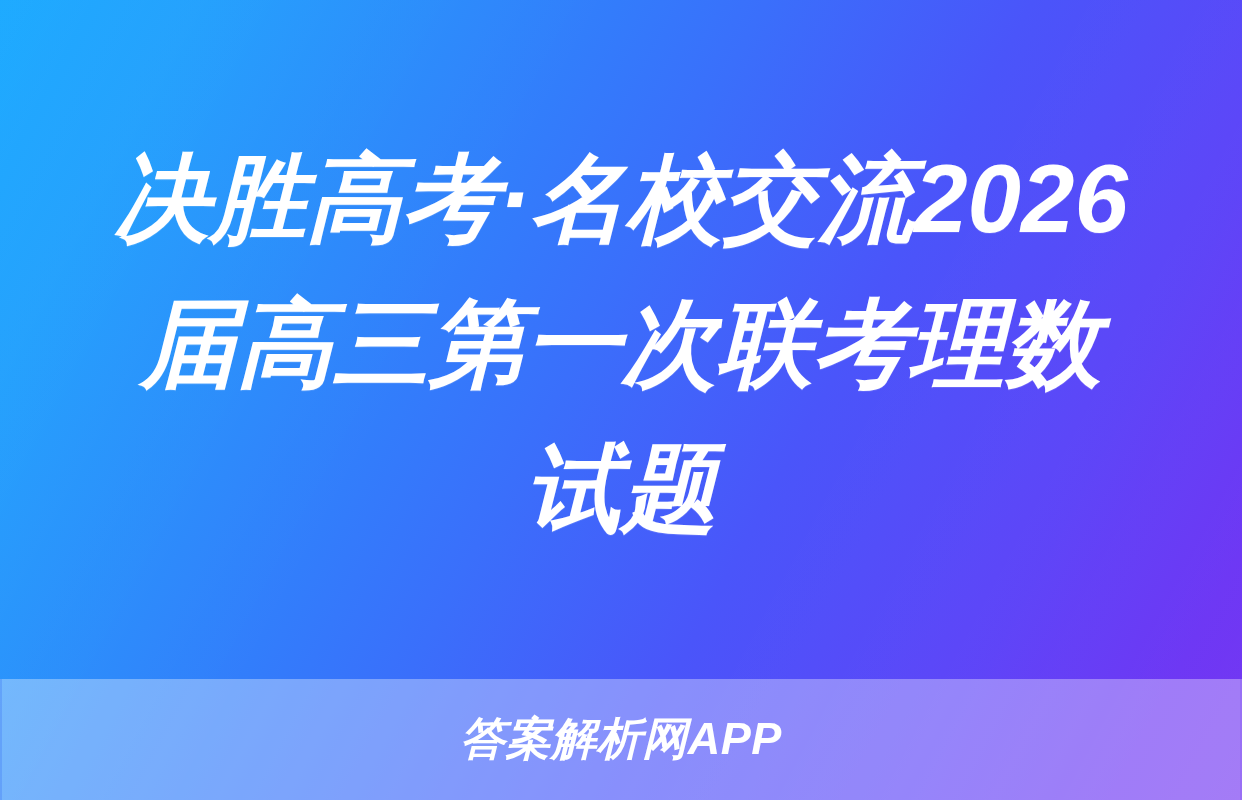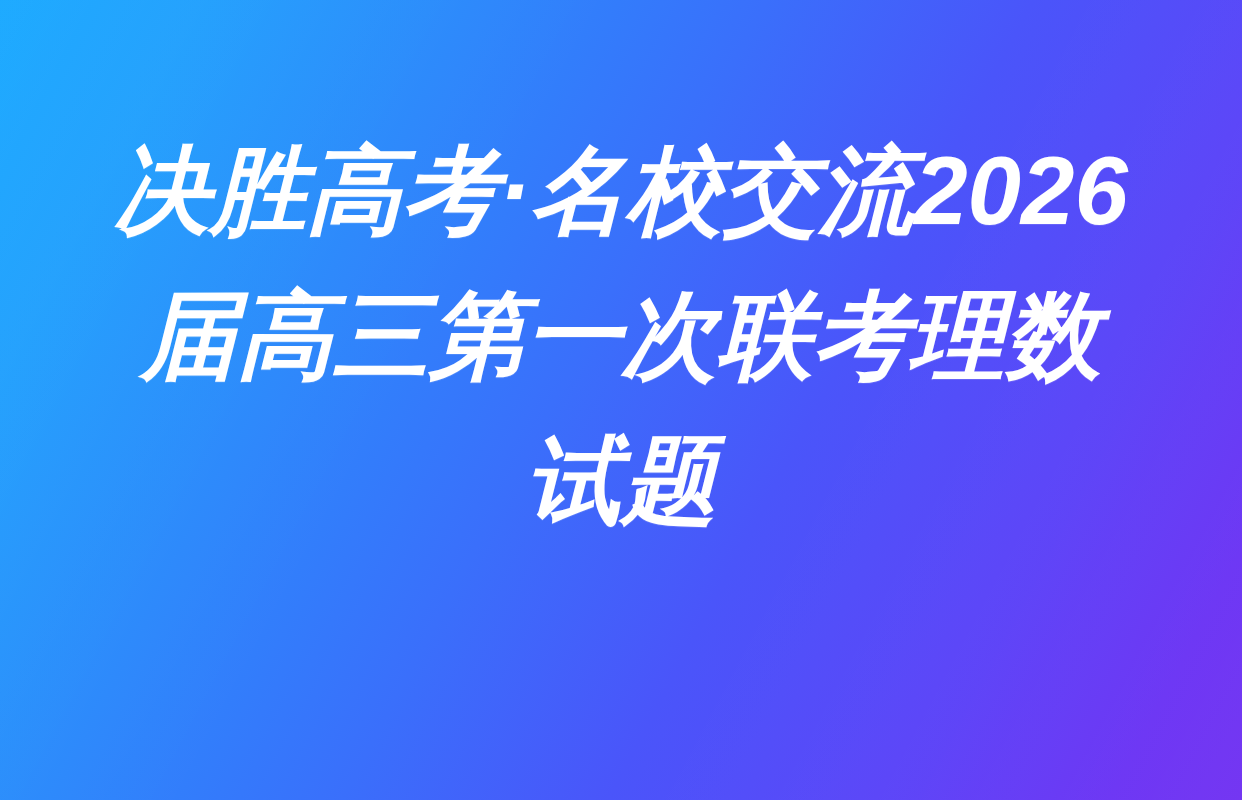--- a/index.html
+++ b/index.html
@@ -38,21 +38,21 @@
        rgba(255,255,255,0.000) 62%,
        rgba(255,255,255,0.030) 100%);
     pointer-events: none;
   }
 
   
   .headline-area {
     position: absolute;
     left: 0;
     right: 0;
-    top: 0;
+    top: 8px;
     height: 679px;
     display: flex;
     flex-direction: column;
     align-items: center;
     justify-content: center;
     padding: 0 112px;
     box-sizing: border-box;
     border-radius: 17px;
   }
 
@@ -112,14 +112,17 @@
 <body>
 
 <div class="poster">
 
   <div class="poster-sheen"></div>
 
   <div class="headline-area">
     <h1 class="headline">决胜高考·名校交流2026届高三第一次联考理数试题</h1>
   </div>
 
+  <div class="footer-band">
+    <p class="footer-brand">答案解析网APP</p>
+  </div>
 
 </div>
 
 </body></html>

